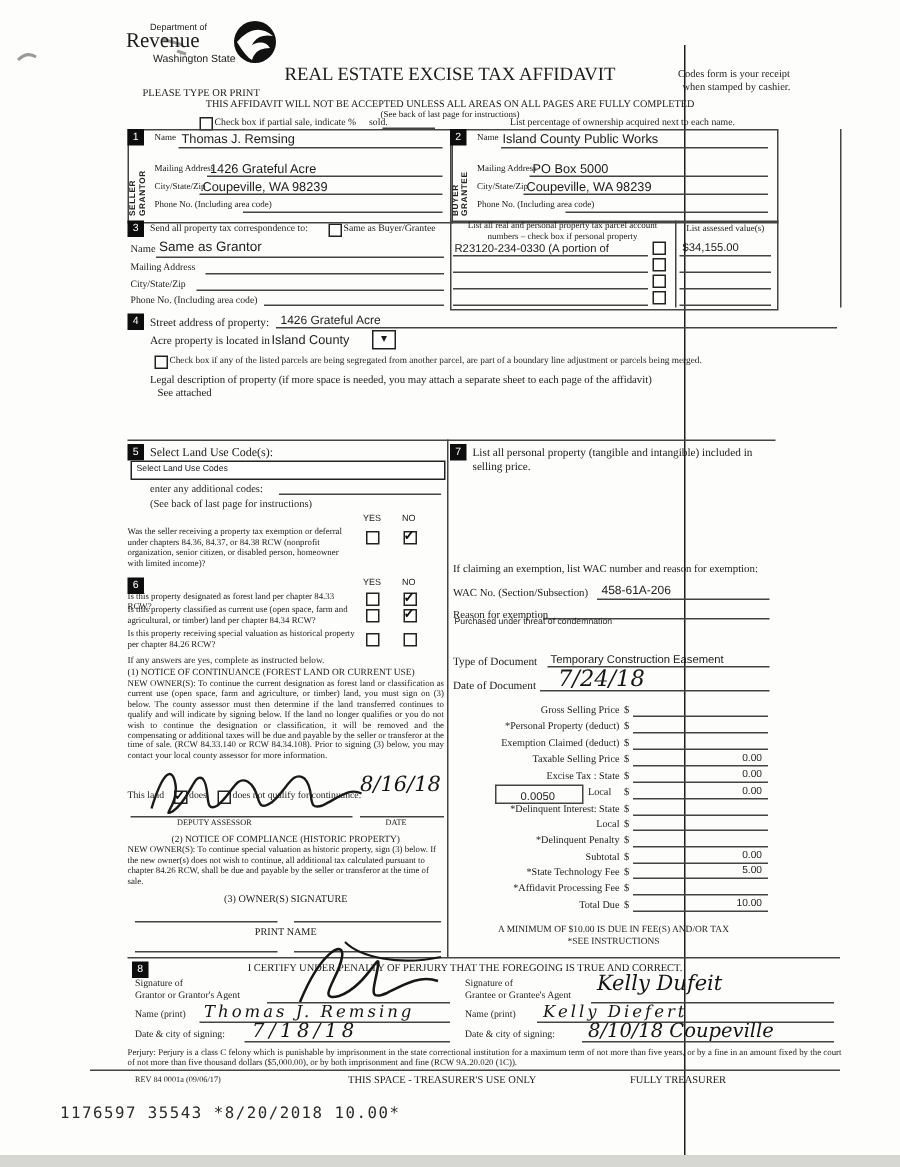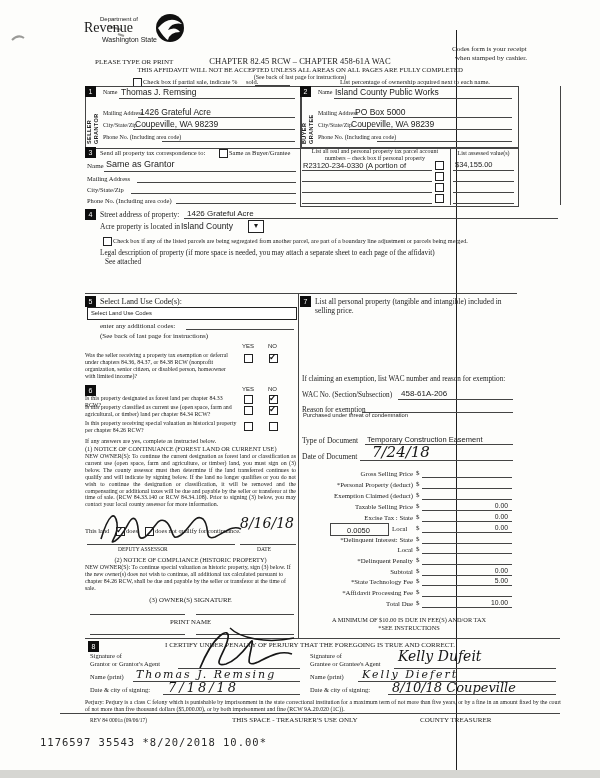--- a/index.html
+++ b/index.html
@@ -37,21 +37,21 @@
 
   <div class="abs san" style="left:100px;top:16px;font-size:6px">Department of</div>
   <div class="abs b" style="left:84px;top:20px;font-size:14px;font-family:'Liberation Serif',serif">Revenue</div>
   <div class="abs san" style="left:102px;top:36px;font-size:7px">Washington State</div>
   <svg class="abs" style="left:152px;top:12px" width="36" height="32">
     <circle cx="18" cy="16" r="14" fill="#111"></circle>
     <path d="M6 16 q12 -14 24 -4 q-10 -2 -14 6 q8 -4 12 2 q-10 0 -12 8 q-4 -2 -10 -12" fill="#fdfdfb"></path>
   </svg>
 
   <div class="abs b" style="left:95px;top:58px;font-size:7px">PLEASE TYPE OR PRINT</div>
-  <div class="abs ctr" style="left:160px;top:56px;width:280px;font-size:8.5px">CHAPTER 82.45 RCW – CHAPTER 458-61A WAC</div>
+  <div class="abs b ctr" style="left:160px;top:42px;width:280px;font-size:12.5px">REAL ESTATE EXCISE TAX AFFIDAVIT</div>
   <div class="abs b ctr" style="left:95px;top:66px;width:410px;font-size:6.8px">THIS AFFIDAVIT WILL NOT BE ACCEPTED UNLESS ALL AREAS ON ALL PAGES ARE FULLY COMPLETED</div>
   <div class="abs ctr" style="left:205px;top:74px;width:190px;font-size:6px">(See back of last page for instructions)</div>
   <div class="abs" style="left:452px;top:45px;font-size:7px">Codes form is your receipt</div>
   <div class="abs" style="left:455px;top:54px;font-size:7px">when stamped by cashier.</div>
 
   <span class="cb" style="left:133px;top:78px"></span>
   <div class="abs b" style="left:143px;top:78px;font-size:6.5px">Check box if partial sale, indicate %</div>
   <div class="ln" style="left:255px;top:85px;width:35px"></div>
   <div class="abs b" style="left:246px;top:78px;font-size:6.5px">sold.</div>
   <div class="abs b" style="left:340px;top:78px;font-size:6.5px">List percentage of ownership acquired next to each name.</div>
@@ -296,17 +296,17 @@
   <div class="abs hand" style="left:362px;top:668px;font-size:11px;letter-spacing:2px">Kelly Diefert</div>
   <div class="ln" style="left:358px;top:681px;width:198px"></div>
   <div class="abs b" style="left:310px;top:686px;font-size:6.5px">Date &amp; city of signing:</div>
   <div class="abs hand" style="left:392px;top:680px;font-size:13px">8/10/18  Coupeville</div>
   <div class="ln" style="left:388px;top:694px;width:168px"></div>
 
   <div class="abs" style="left:85px;top:699px;width:476px;font-size:5.9px;line-height:6.8px;text-align:justify">Perjury: Perjury is a class C felony which is punishable by imprisonment in the state correctional institution for a maximum term of not more than five years, or by a fine in an amount fixed by the court of not more than five thousand dollars ($5,000.00), or by both imprisonment and fine (RCW 9A.20.020 (1C)).</div>
   <div class="ln" style="left:60px;top:713px;width:500px;border-bottom-width:1.4px"></div>
   <div class="abs b" style="left:90px;top:717px;font-size:5.5px">REV 84 0001a (09/06/17)</div>
   <div class="abs b" style="left:232px;top:716px;font-size:7px">THIS SPACE - TREASURER'S USE ONLY</div>
-  <div class="abs b" style="left:420px;top:716px;font-size:7px">COUNTY TREASURER</div>
+  <div class="abs b" style="left:420px;top:716px;font-size:7px">FULLY TREASURER</div>
   <div class="abs mono" style="left:40px;top:736px;font-size:10.5px;letter-spacing:1px;color:#2b2b2b">1176597 35543 *8/20/2018 10.00*</div>
   <div class="abs" style="left:0;top:770px;width:600px;height:8px;background:#d6d6d2"></div>
 
 </div>
 
 </body></html>

